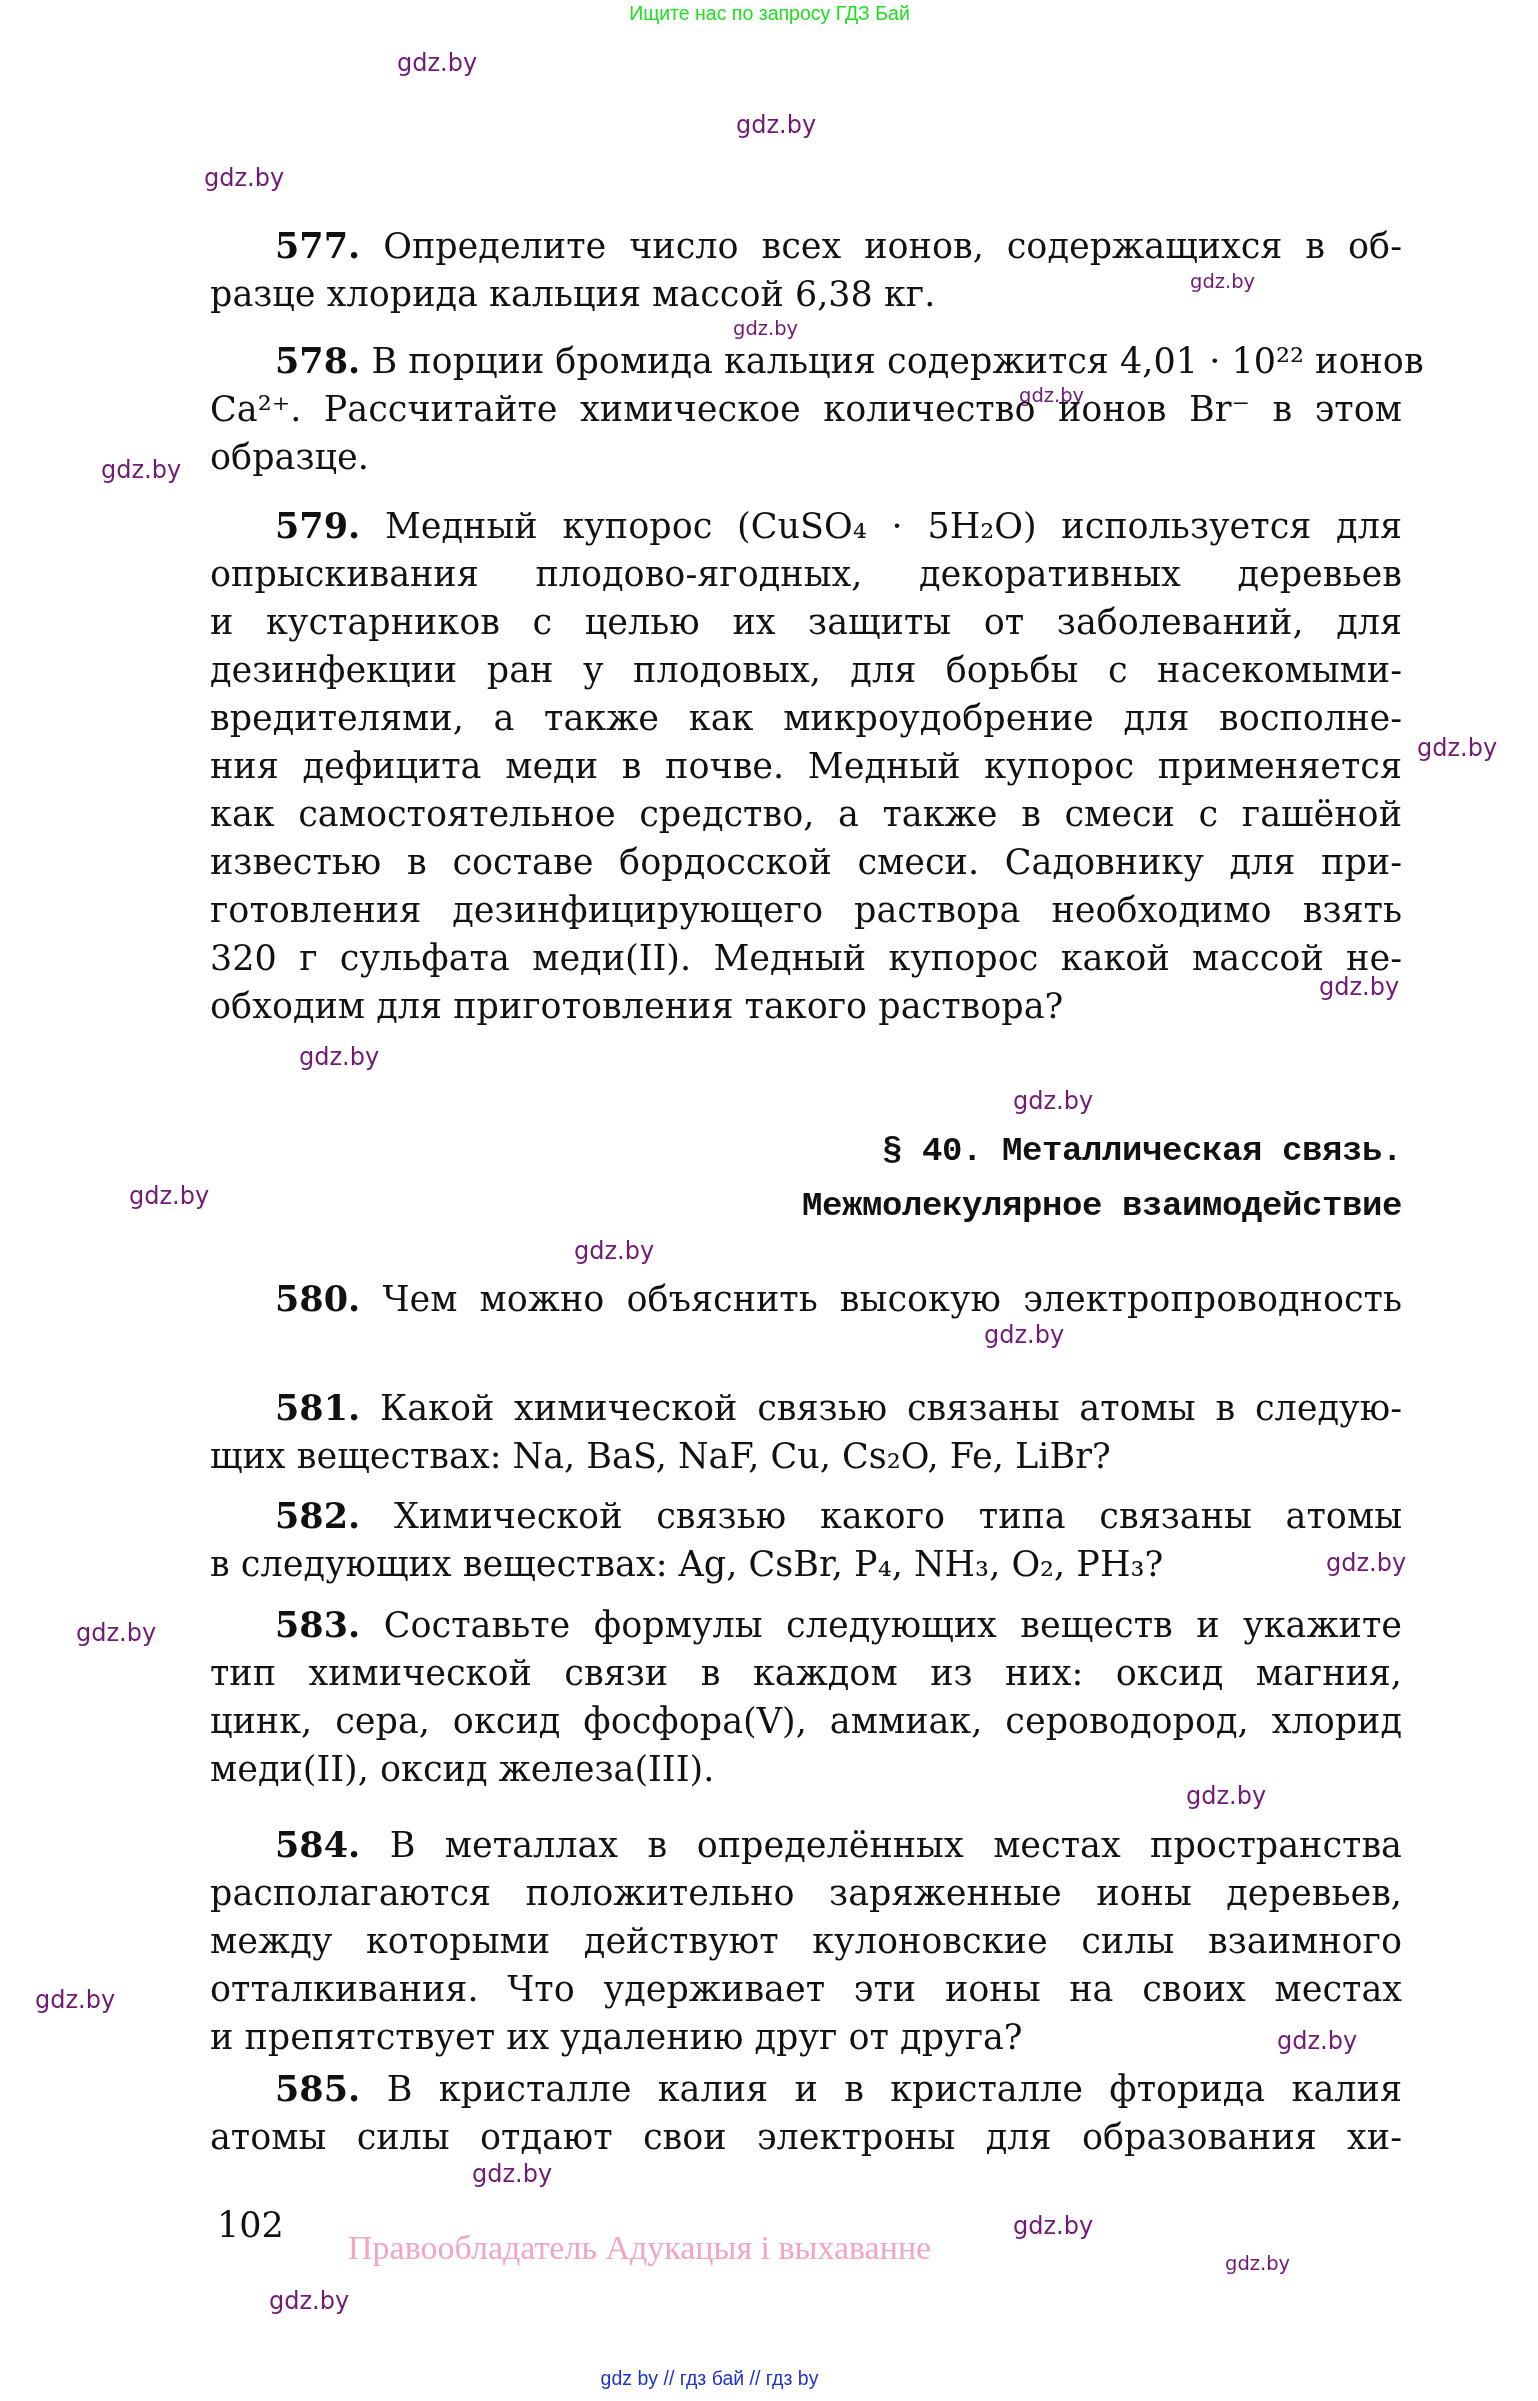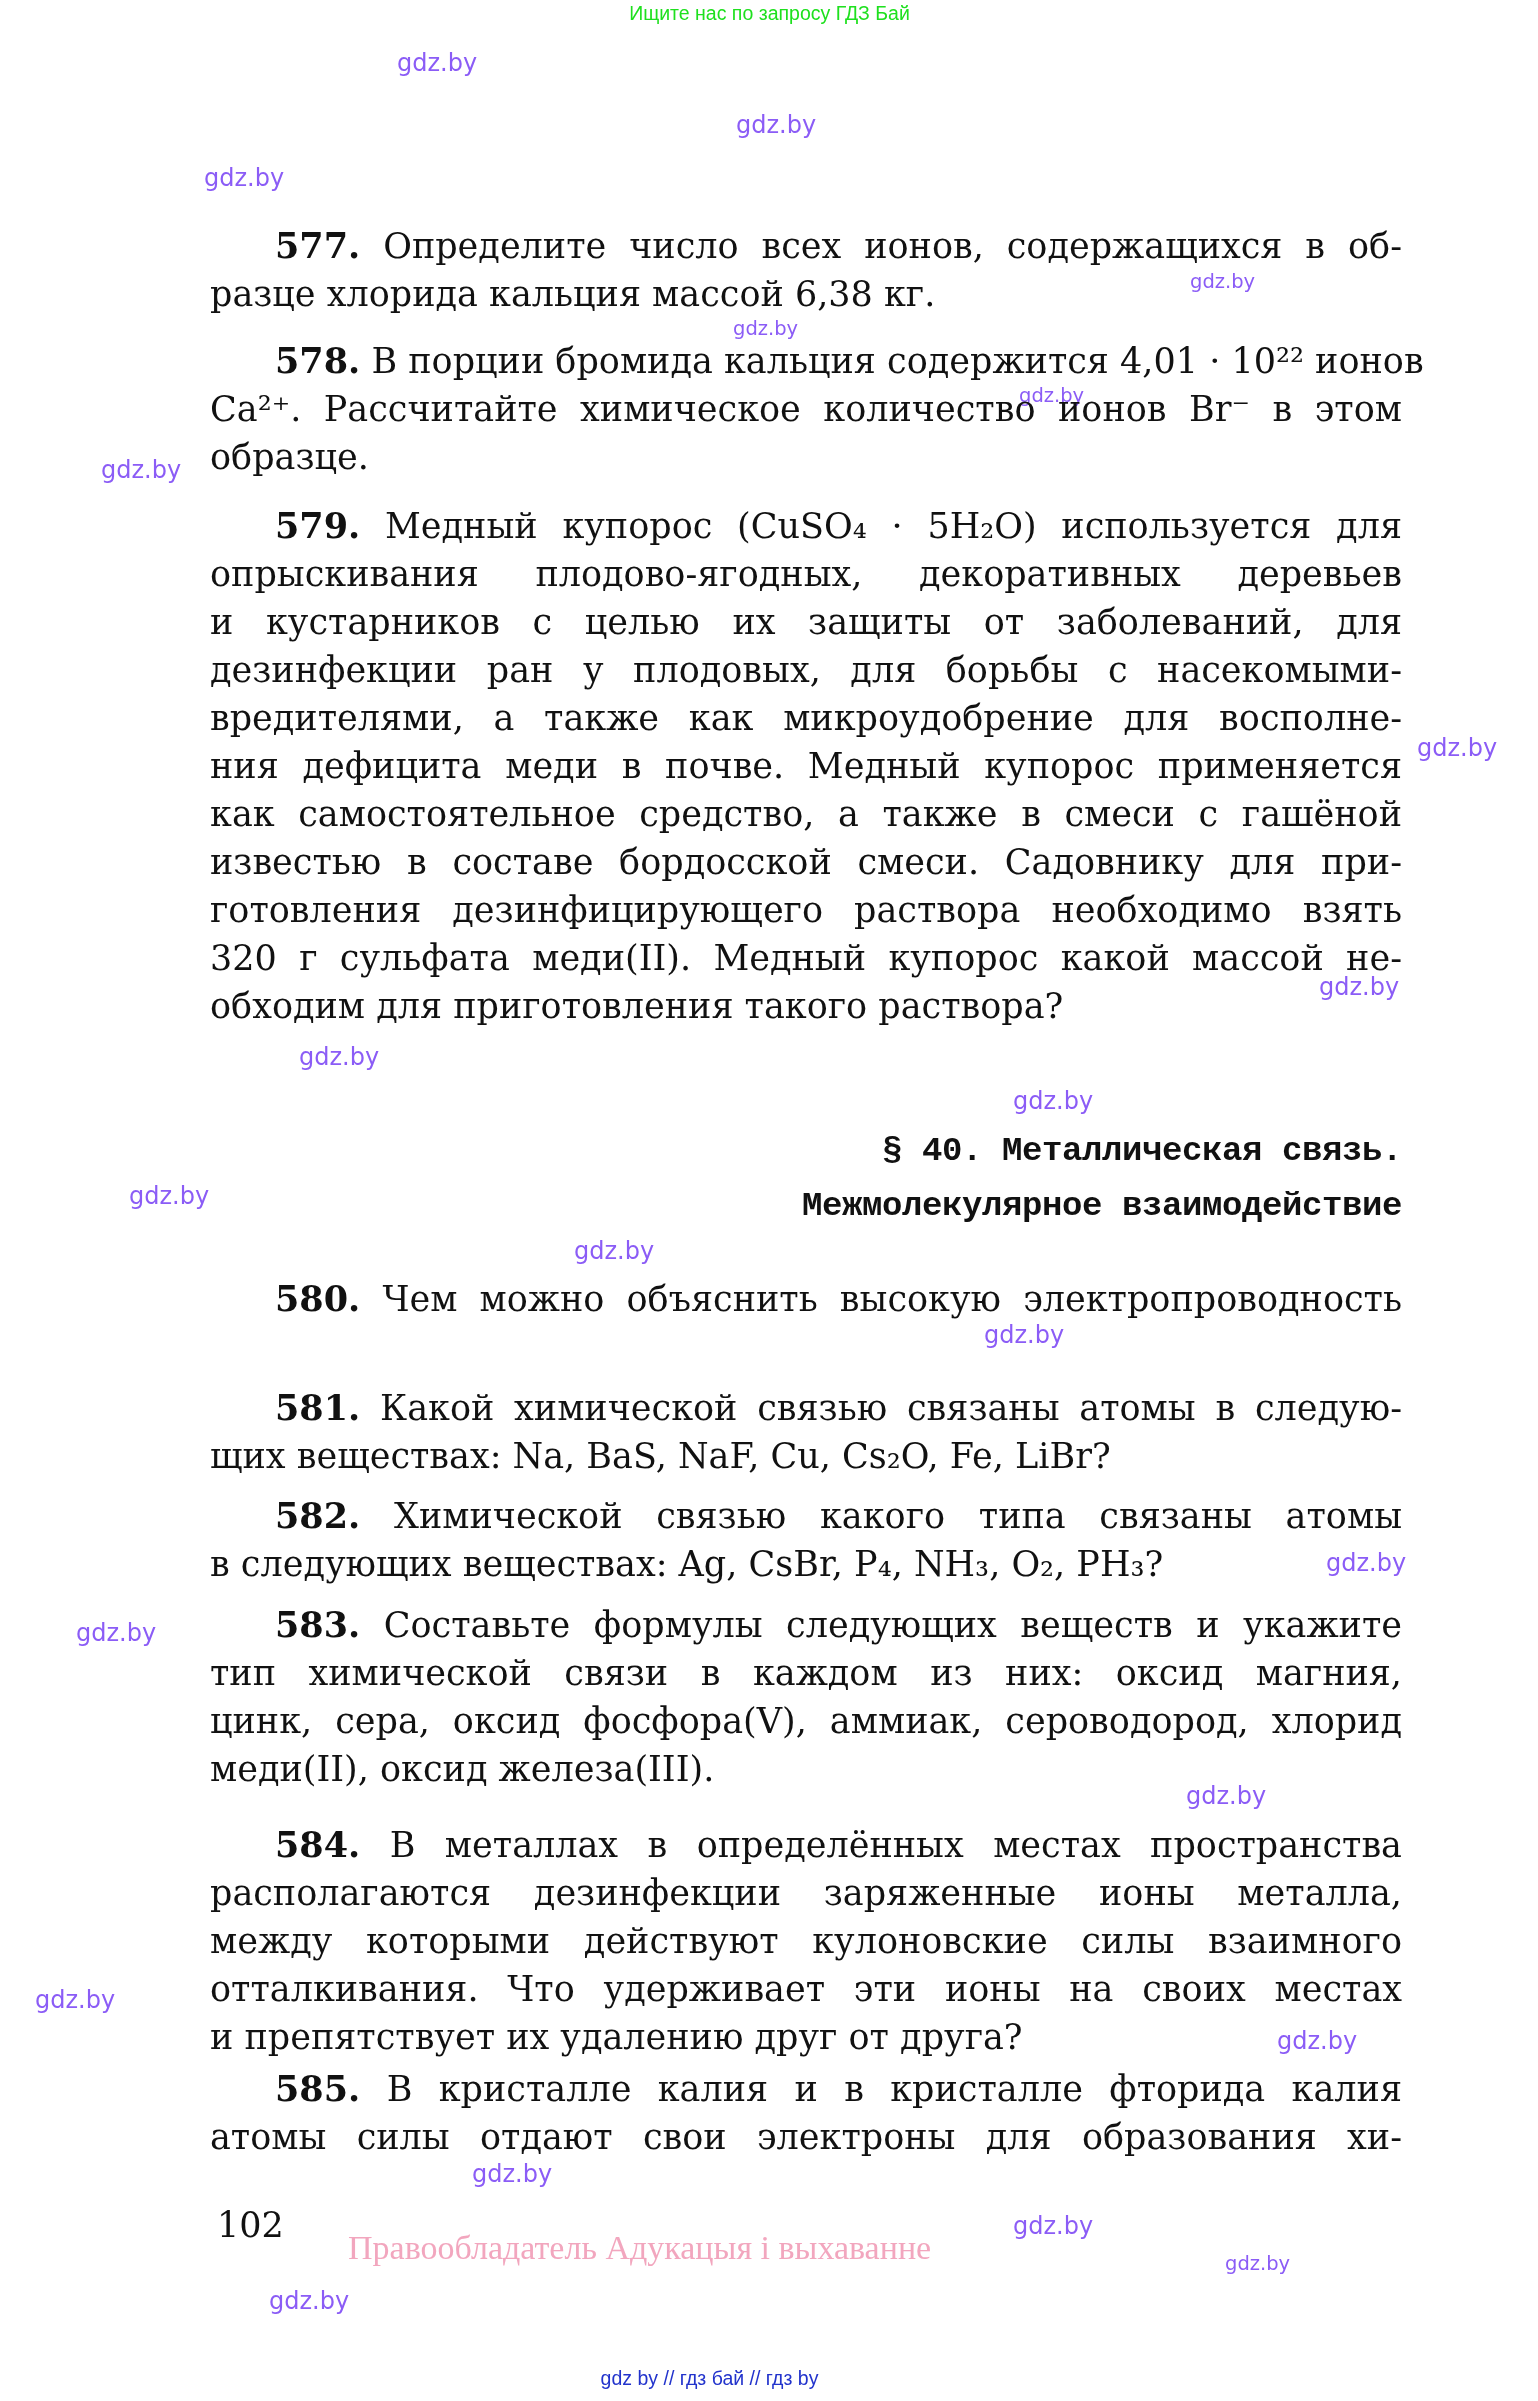--- a/index.html
+++ b/index.html
@@ -1,19 +1,19 @@
 <!DOCTYPE html>
 <html style="font-size:14px"><head>
 <meta charset="utf-8">
 <style>
   html, body { margin:0; padding:0; background:#ffffff; }
   body { width:1539px; height:2401px; position:relative; overflow:hidden; }
   .top-banner { position:absolute; left:0; width:1539px; top:1.8px; text-align:center;
     font-family:"Liberation Sans", sans-serif; font-size:19.5px; color:#1ee01e; }
-  .wm { position:absolute; font-family:"DejaVu Sans", sans-serif; font-size:24px; color:#8b5cf6; white-space:nowrap; }
+  .wm { position:absolute; font-family:"DejaVu Sans", sans-serif; font-size:24px; color:#701a75; white-space:nowrap; }
   .wm.small { font-size:19.5px; }
   .column { position:absolute; left:210px; width:1192px; top:0; }
   .problem { position:absolute; left:0; width:1192px; font-family:"DejaVu Serif", serif; font-size:35px;
     line-height:48px; color:#111; text-align:justify; text-align-last:left; text-indent:65px; }
   .problem .num { font-weight:bold; }
   .problem .line { display:block; text-align:justify; text-align-last:justify; white-space:nowrap; }
   .problem .line.last { text-align-last:left; }
   .heading { position:absolute; left:0; width:1192px; top:1124px; text-align:right;
     font-family:Liberation Mono, monospace; font-weight:bold; font-size:34px; line-height:55px; color:#111;
     letter-spacing:-0.4px; }
@@ -99,21 +99,21 @@
 
   <div class="problem" style="top:1601px;">
     <span class="line"><span class="num">583.</span> <span>Составьте формулы следующих веществ и укажите</span></span>
     <span class="line" style="text-indent:0">тип химической связи в каждом из них: оксид магния,</span>
     <span class="line" style="text-indent:0">цинк, сера, оксид фосфора(V), аммиак, сероводород, хлорид</span>
     <span class="line last" style="text-indent:0">меди(II), оксид железа(III).</span>
   </div>
 
   <div class="problem" style="top:1809px;margin-top:12px;">
     <span class="line"><span class="num">584.</span> <span>В металлах в определённых местах пространства</span></span>
-    <span class="line" style="text-indent:0">располагаются дезинфекции заряженные ионы металла,</span>
+    <span class="line" style="text-indent:0">располагаются положительно заряженные ионы деревьев,</span>
     <span class="line" style="text-indent:0">между которыми действуют кулоновские силы взаимного</span>
     <span class="line" style="text-indent:0">отталкивания. Что удерживает эти ионы на своих местах</span>
     <span class="line last" style="text-indent:0">и препятствует их удалению друг от друга?</span>
   </div>
 
   <div class="problem" style="top:2065px;">
     <span class="line"><span class="num">585.</span> <span>В кристалле калия и в кристалле фторида калия</span></span>
     <span class="line" style="text-indent:0">атомы силы отдают свои электроны для образования хи-</span>
   </div>
 

